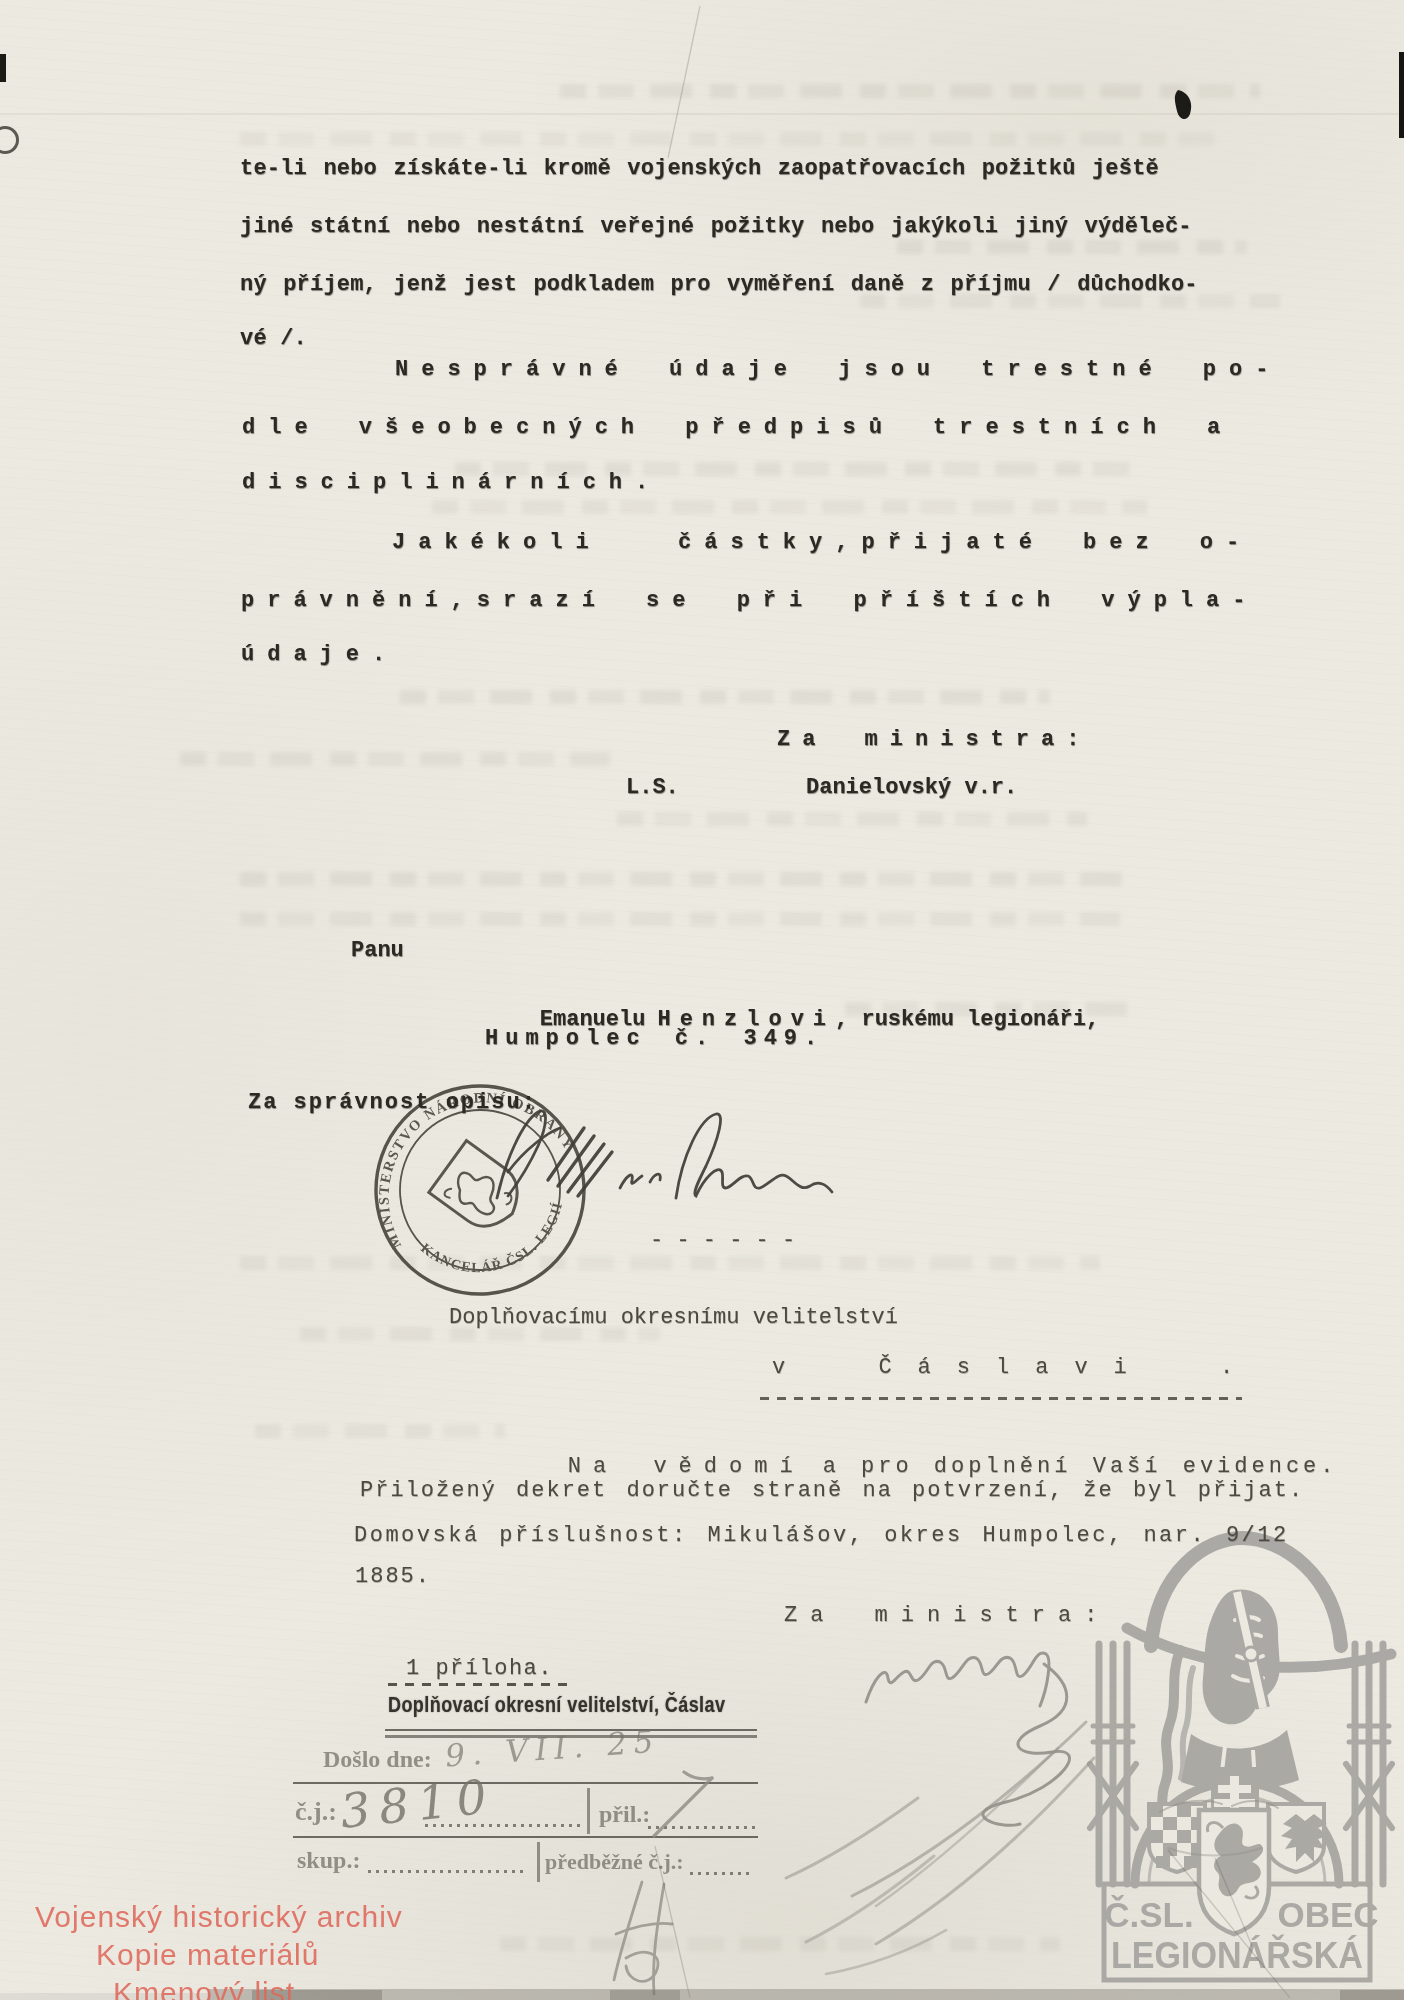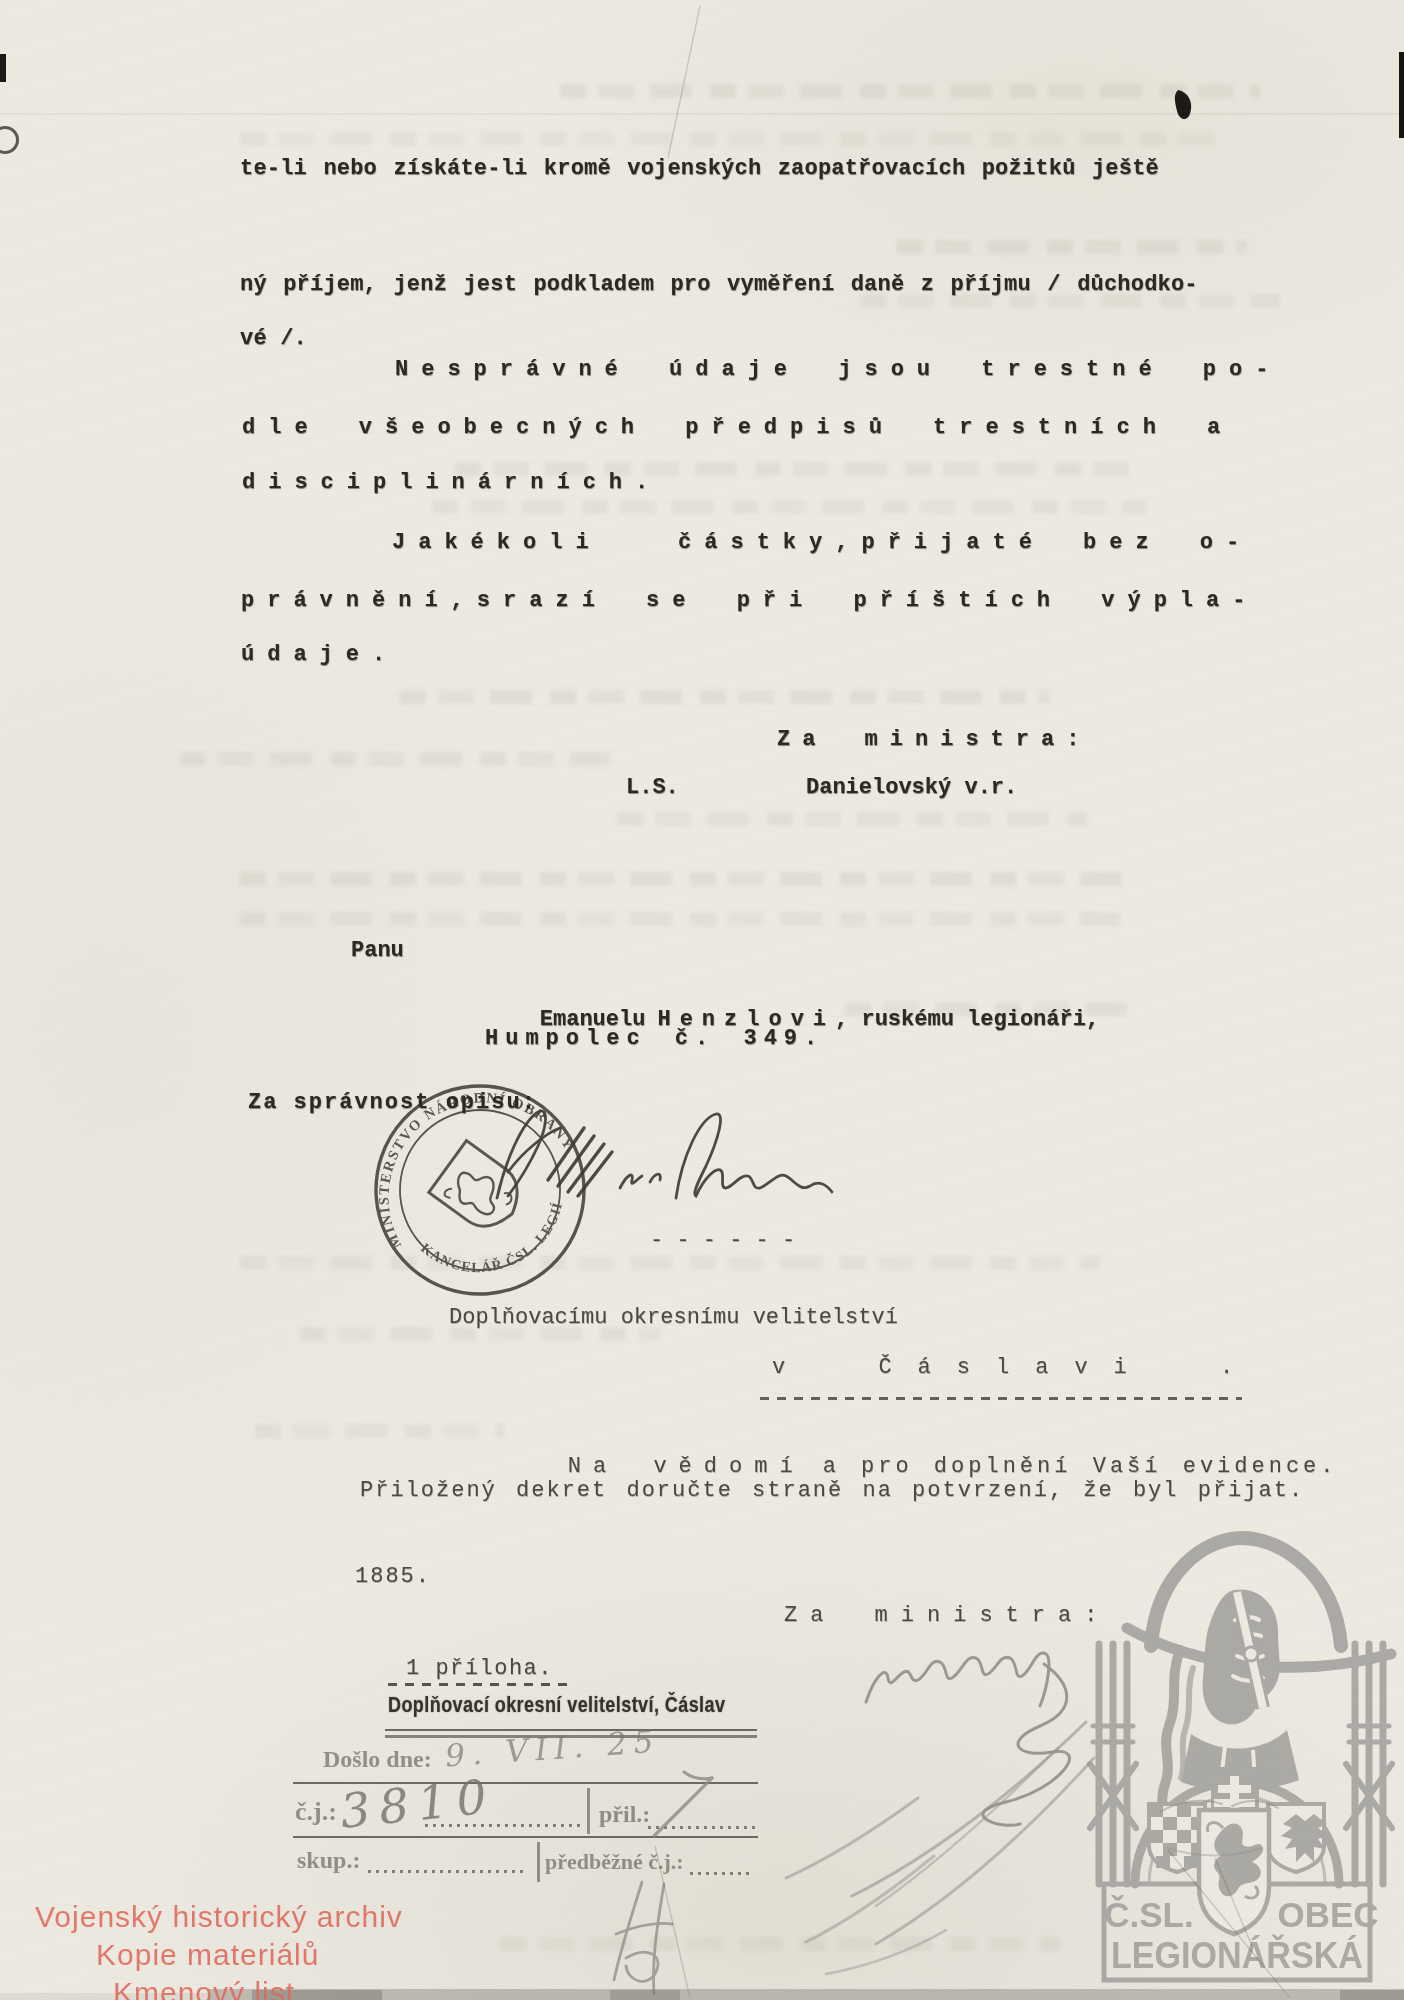--- a/index.html
+++ b/index.html
@@ -53,20 +53,21 @@
   <div class="ghost" style="left:240px;top:912px;width:880px;opacity:.11"></div>
   <div class="ghost" style="left:845px;top:1002px;width:295px;opacity:.12"></div>
   <div class="ghost" style="left:240px;top:1256px;width:860px;opacity:.10"></div>
   <div class="ghost" style="left:300px;top:1327px;width:360px;opacity:.11"></div>
   <div class="ghost" style="left:255px;top:1424px;width:250px;opacity:.10"></div>
   <div class="ghost" style="left:500px;top:1937px;width:560px;opacity:.10"></div>
 
   <div style="position:absolute;left:0;top:113px;width:1404px;height:2px;background:rgba(95,90,75,.07);z-index:6;"></div>
 
   <div class="tw b" style="left:240px;top:156px;letter-spacing:.2px;word-spacing:3px;">te-li nebo získáte-li kromě vojenských zaopatřovacích požitků ještě</div>
+  <div class="tw b" style="left:240px;top:214px;letter-spacing:.2px;word-spacing:3px;">jiné státní nebo nestátní veřejné požitky nebo jakýkoli jiný výděleč-</div>
   <div class="tw b" style="left:240px;top:272px;letter-spacing:.2px;word-spacing:3px;">ný příjem, jenž jest podkladem pro vyměření daně z příjmu / důchodko-</div>
   <div class="tw b" style="left:240px;top:326px;letter-spacing:.2px;">vé /.</div>
 
   <div class="tw b" style="left:395px;top:357px;letter-spacing:13px;word-spacing:12px;">Nesprávné údaje jsou trestné po-</div>
   <div class="tw b" style="left:242px;top:415px;letter-spacing:13px;word-spacing:12px;">dle všeobecných předpisů trestních a</div>
   <div class="tw b" style="left:242px;top:470px;letter-spacing:13px;word-spacing:12px;">disciplinárních.</div>
 
   <div class="tw b" style="left:392px;top:530px;letter-spacing:13px;word-spacing:12px;">Jakékoli  částky,přijaté bez o-</div>
   <div class="tw b" style="left:241px;top:588px;letter-spacing:13px;word-spacing:12px;">právnění,srazí se při příštích výpla-</div>
   <div class="tw b" style="left:241px;top:642px;letter-spacing:13px;word-spacing:12px;">údaje.</div>
@@ -86,20 +87,21 @@
   <div class="tw md" style="left:650px;top:1228px;">- - - - - -</div>
 
   <div class="tw md" style="left:449px;top:1305px;">Doplňovacímu okresnímu velitelství</div>
   <div class="tw md" style="left:772px;top:1355px;letter-spacing:26px;word-spacing:28px;">v Čáslavi .</div>
   <div class="dashline" style="left:760px;top:1397px;width:482px;"></div>
 
   <div class="tw md" style="left:515px;top:1429px;">
     <span style="letter-spacing:12px;word-spacing:10px;margin-top:20px;">Na vědomí</span><span style="margin-left:18px;letter-spacing:4px;word-spacing:4px;">a pro doplnění Vaší evidence.</span>
   </div>
   <div class="tw md" style="left:360px;top:1478px;letter-spacing:2px;word-spacing:4px;">Přiložený dekret doručte straně na potvrzení, že byl přijat.</div>
+  <div class="tw md" style="left:354px;top:1523px;letter-spacing:2.5px;word-spacing:4px;">Domovská příslušnost: Mikulášov, okres Humpolec, nar. 9/12</div>
   <div class="tw md" style="left:355px;top:1564px;letter-spacing:2px;">1885.</div>
 
   <div class="tw md" style="left:784px;top:1603px;letter-spacing:13px;word-spacing:12px;">Za ministra:</div>
   <div class="tw md" style="left:406px;top:1656px;letter-spacing:1.5px;">1 příloha.</div>
 
   <div class="dashline" style="left:388px;top:1683px;width:180px;opacity:.85"></div>
   <div class="sthead" style="left:388px;top:1692px;">Doplňovací okresní velitelství, Čáslav</div>
   <div class="rule" style="left:385px;top:1729px;width:372px;height:2px;"></div>
   <div class="rule" style="left:385px;top:1735px;width:372px;height:3px;opacity:.8"></div>
 

